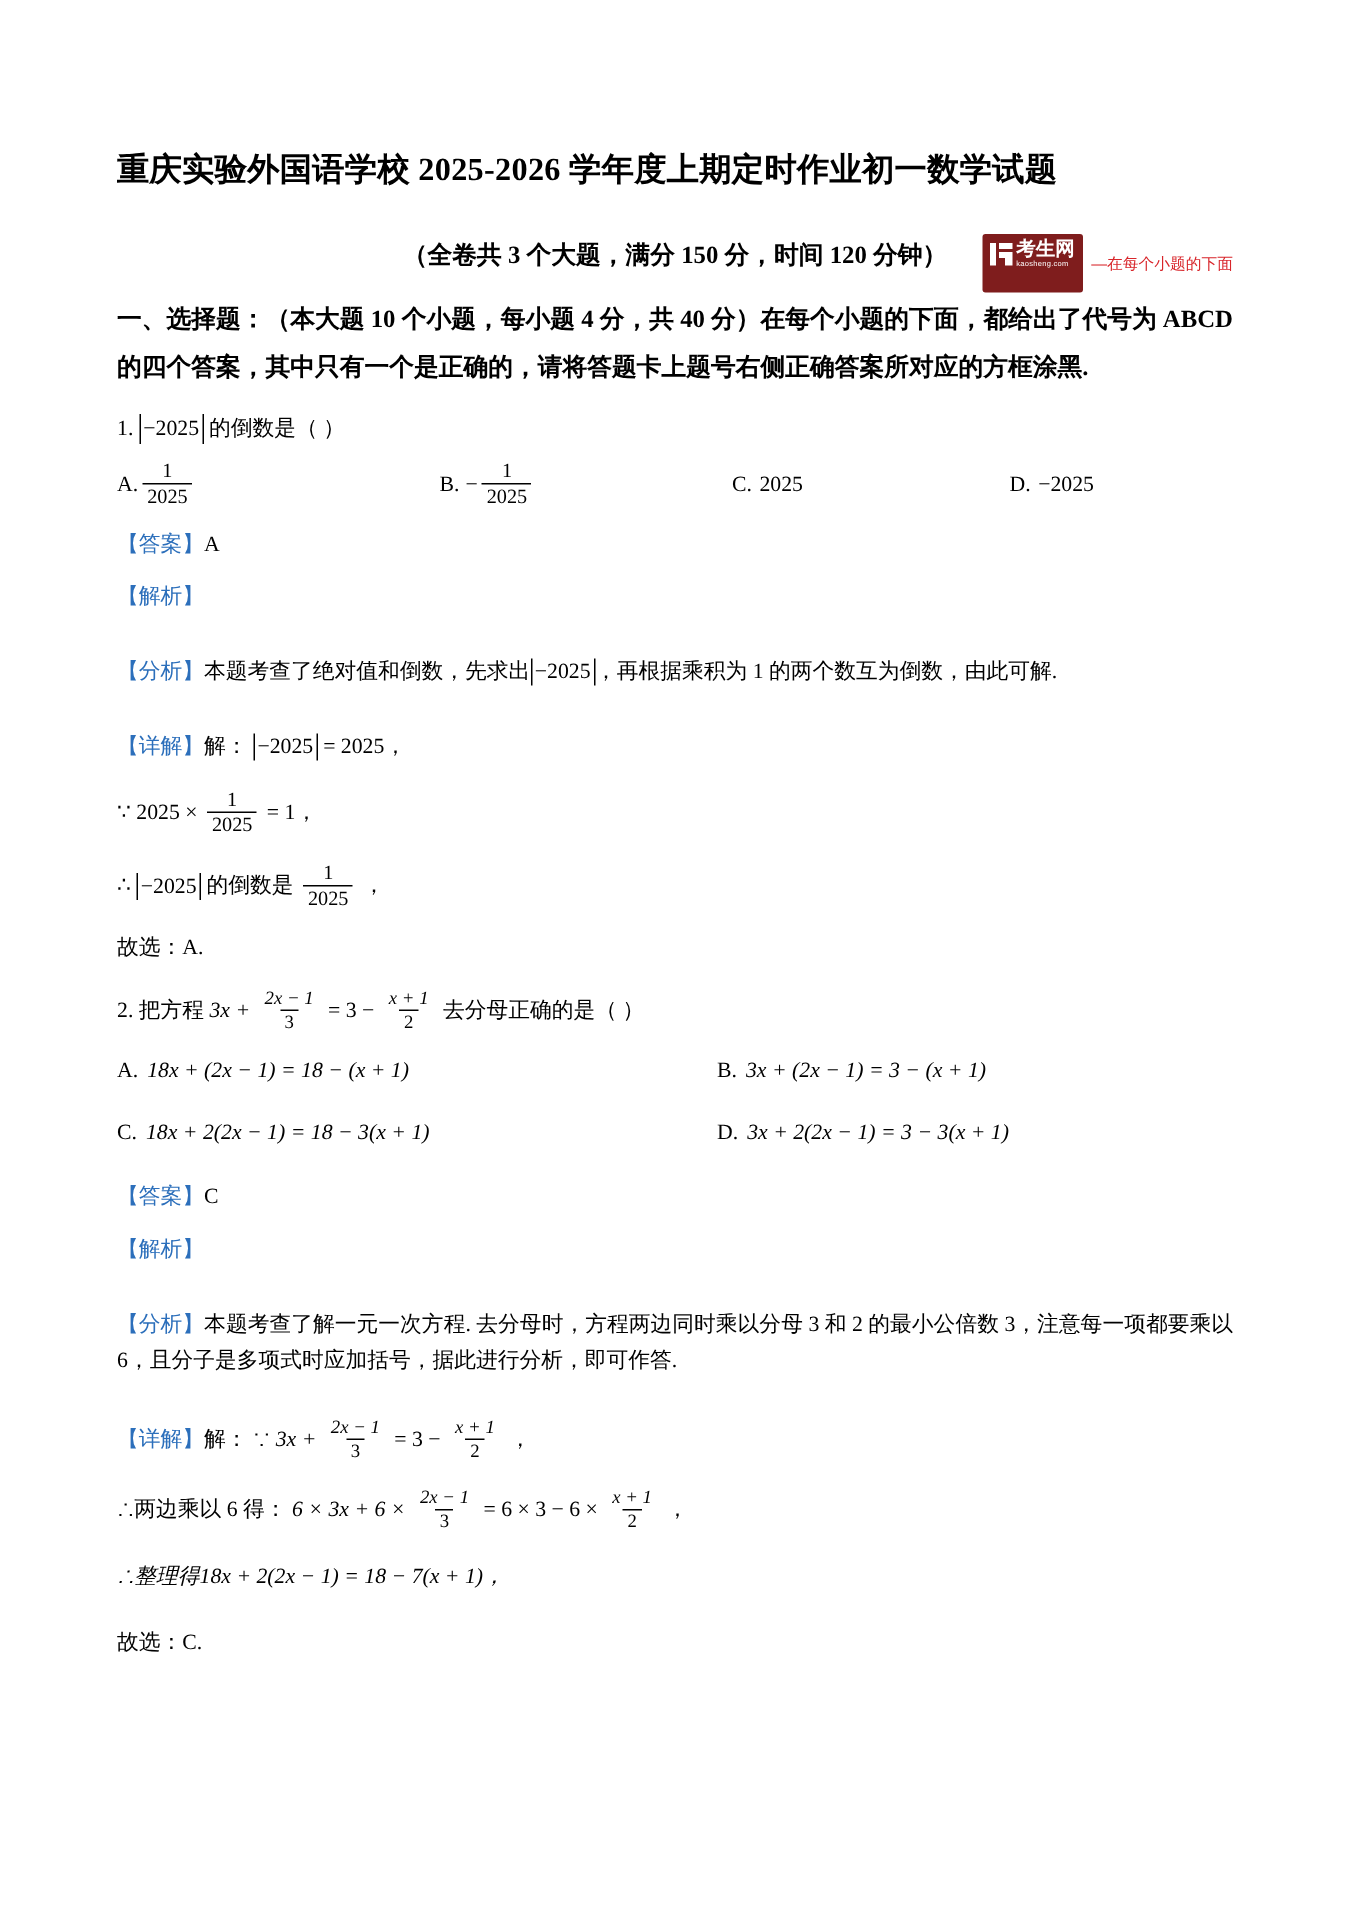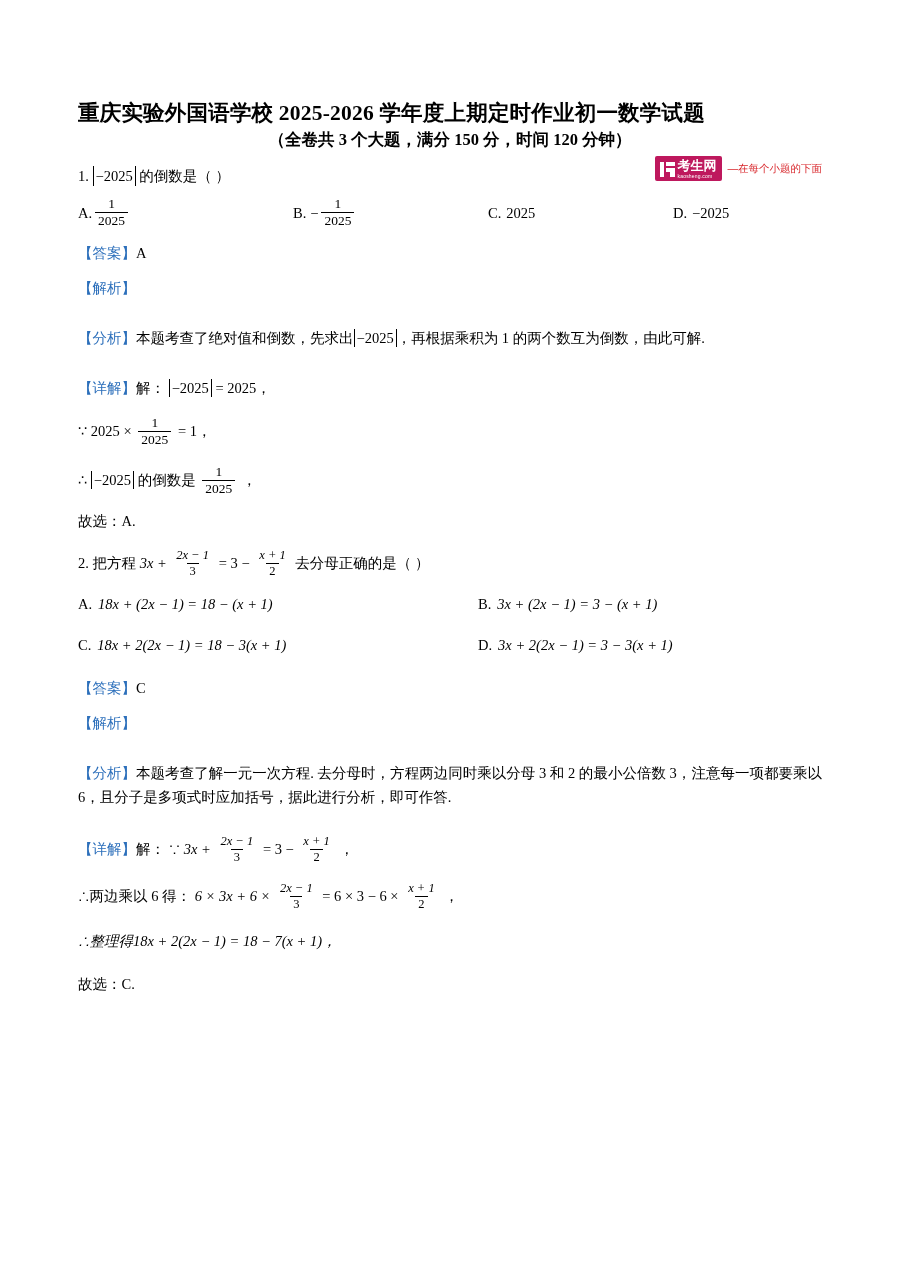--- a/index.html
+++ b/index.html
@@ -28,22 +28,22 @@
     position: absolute;
     top: 58px;
     right: 78px;
     display: flex;
     align-items: center;
     gap: 6px;
   }
   .logo-mark {
     display: flex;
     align-items: center;
-    background: #be185d;
-    padding: 3px 5px 2px 5px;
+    background: #7f1d1d;
+    padding: 3px 5px 16px 5px;
     border-radius: 2px;
     gap: 3px;
   }
   .logo-k {
     width: 15px;
     height: 15px;
     position: relative;
   }
   .logo-k .bar {
     position: absolute;
@@ -81,21 +81,21 @@
   }
 
   
   .doc-title {
     margin-top: 98px;
     font-size: 21.5px;
     font-weight: bold;
     letter-spacing: 0.2px;
   }
   .doc-subtitle {
-    margin-top: 2px;
+    margin-top: 32px;
     text-align: center;
     font-size: 16.5px;
     font-weight: bold;
   }
 
   
   .section-head {
     margin-top: 16px;
     font-size: 16.5px;
     font-weight: bold;
@@ -176,20 +176,21 @@
         <span class="logo-cn">考生网</span>
         <span class="logo-sub">kaosheng.com</span>
       </div>
     </div>
     <span class="logo-tagline">—在每个小题的下面</span>
   </div>
 
   <div class="doc-title">重庆实验外国语学校 2025-2026 学年度上期定时作业初一数学试题</div>
   <div class="doc-subtitle">（全卷共 3 个大题，满分 150 分，时间 120 分钟）</div>
 
+  <div class="section-head">一、选择题：（本大题 10 个小题，每小题 4 分，共 40 分）在每个小题的下面，都给出了代号为 ABCD 的四个答案，其中只有一个是正确的，请将答题卡上题号右侧正确答案所对应的方框涂黑.</div>
 
   <div class="q-line">
     <span>1.</span>
     <span class="abs-tall">−2025</span>
     <span>的倒数是（    ）</span>
   </div>
 
   <div class="opts">
     <div class="opt" style="width:215px">
       <span>A.</span>

